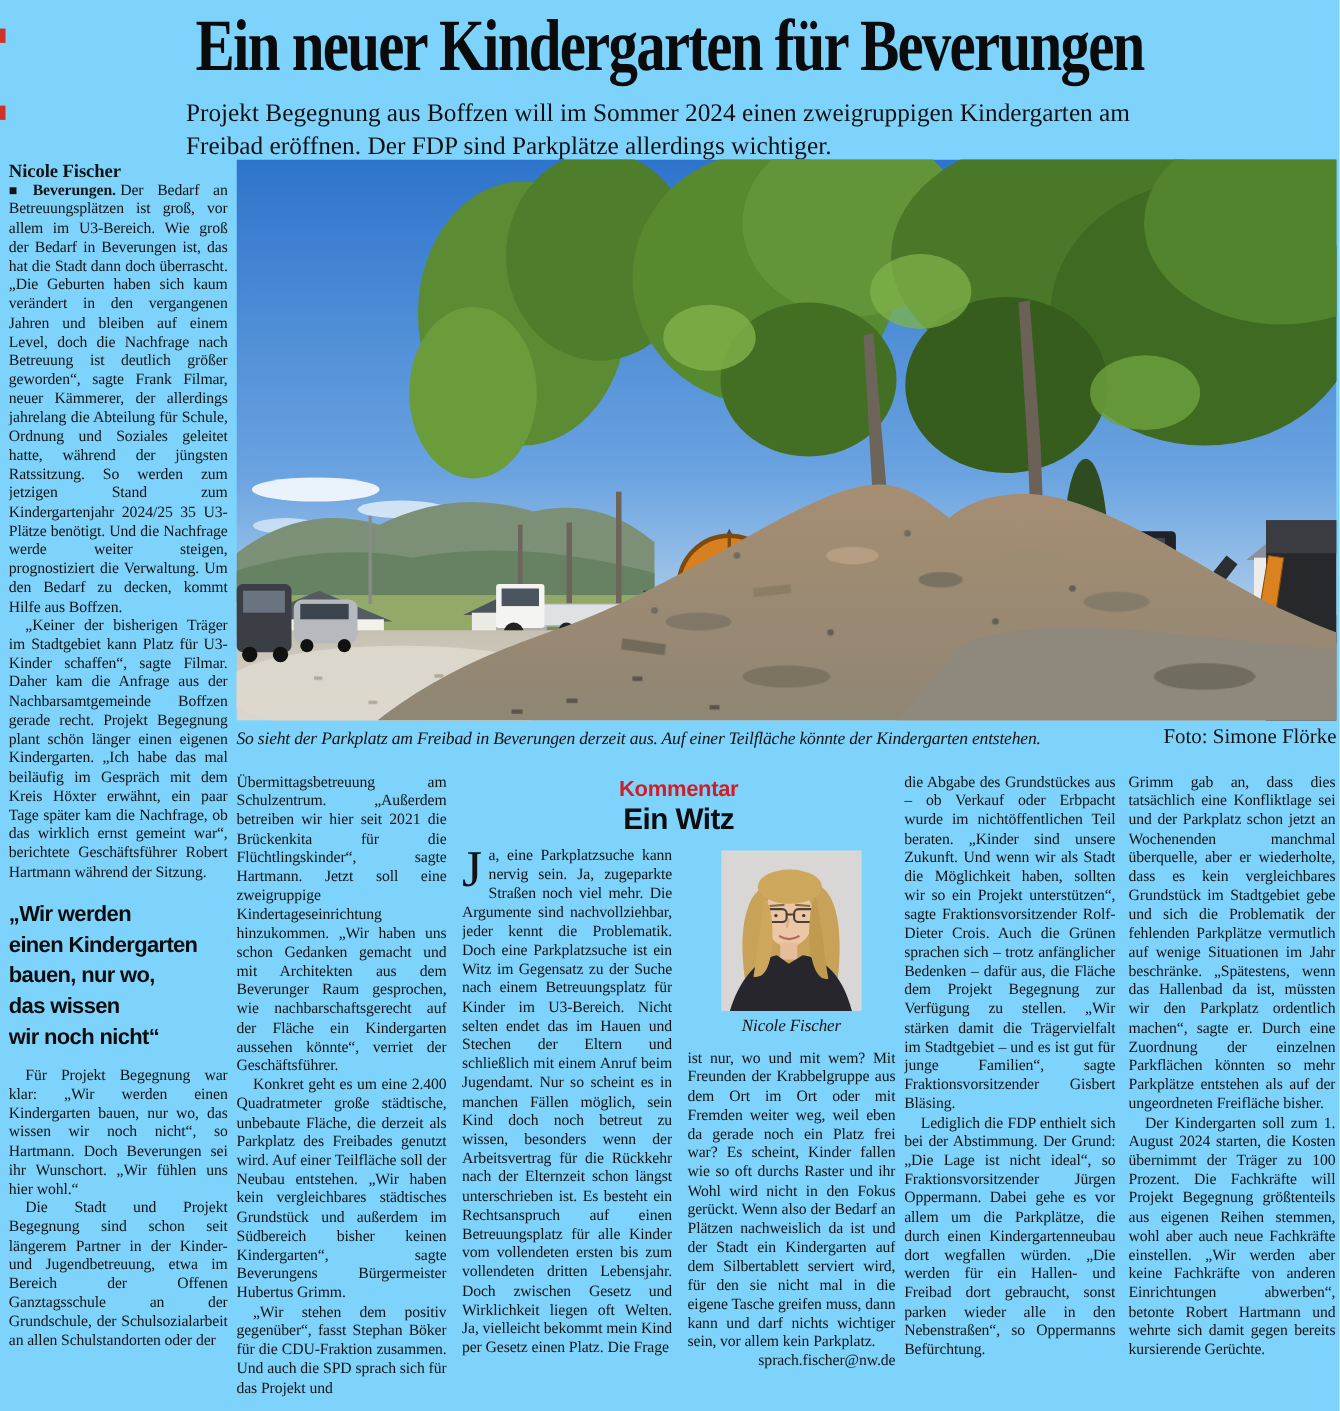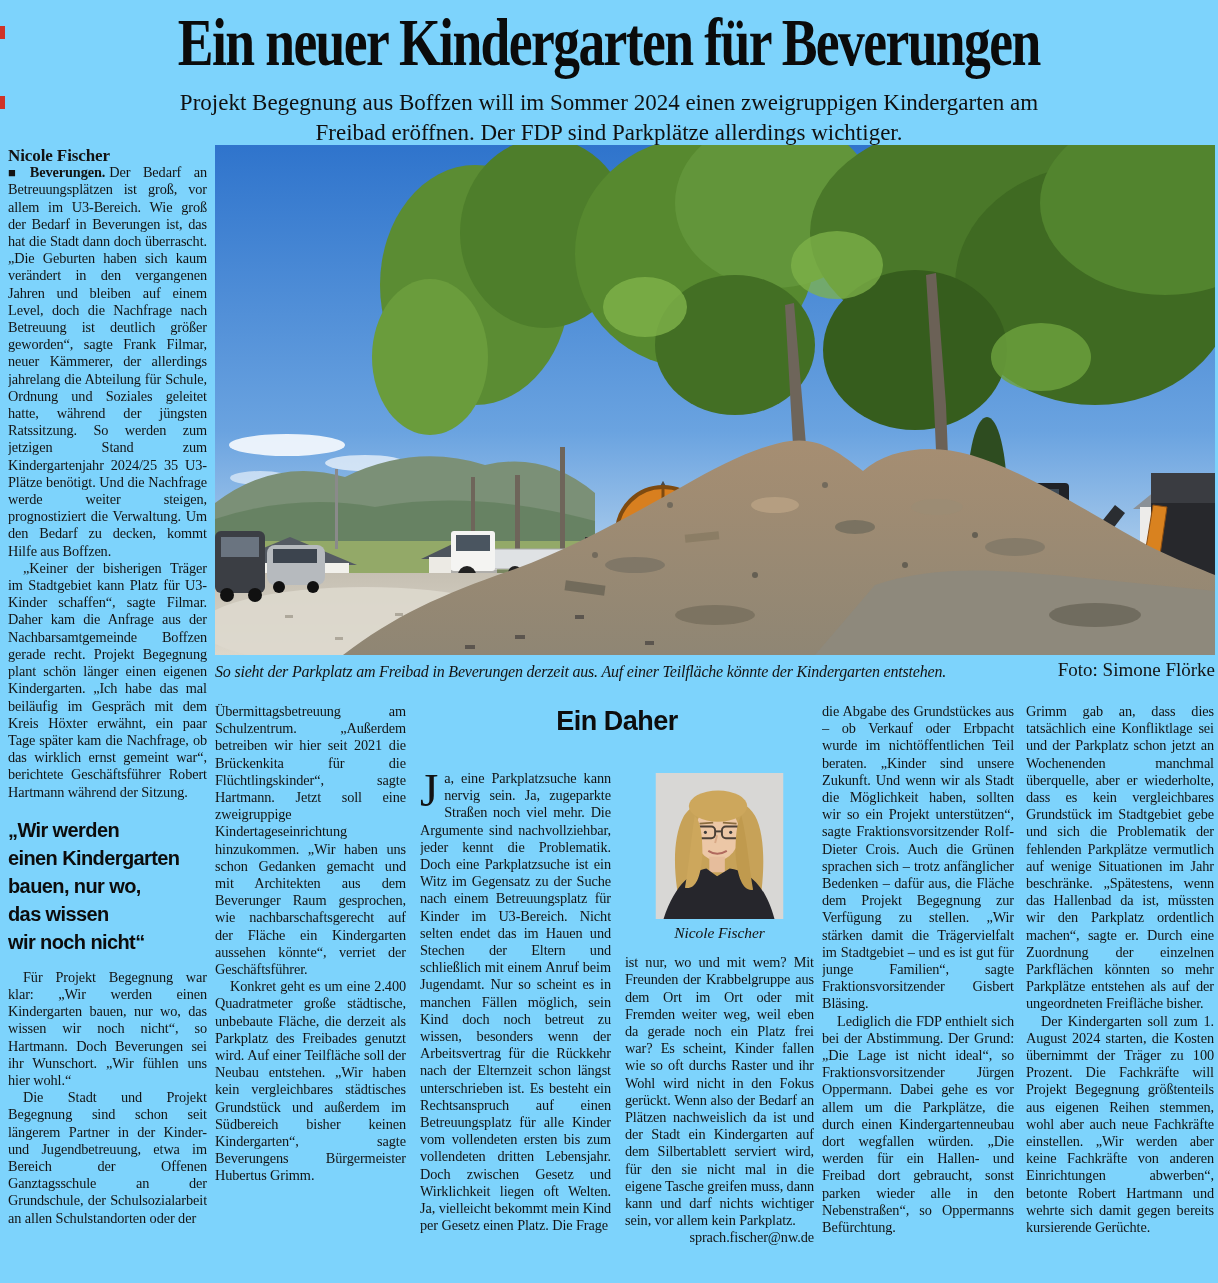--- a/index.html
+++ b/index.html
@@ -10,21 +10,21 @@
   .regmark { position:absolute; left:0; width:5px; height:13px; background:#cf3327; }
   .regmark.m1 { top:26px; }
   .regmark.m2 { top:96px; }
 
   .headline-wrap { position:absolute; left:0; top:2px; width:100%; text-align:center; }
   .headline-wrap .hl {
     display:inline-block; font-weight:bold; font-size:67px; line-height:80px;
     letter-spacing:-2px; white-space:nowrap; transform:scaleX(0.80);
     transform-origin:center; color:#0b0b0b;
   }
-  .subhead { position:absolute; left:169px; top:88px; width:880px; text-align:center;
+  .subhead { position:absolute; left:169px; top:88px; width:880px; 
     font-size:23px; line-height:30px; color:#101010; }
 
   .col { position:absolute; text-align:justify; font-size:14.3px; line-height:17.2px;
     letter-spacing:-0.1px; overflow:hidden; }
   .col p { margin:0; }
   .col p.indent { text-indent:15px; }
 
   .col1 { left:8px;    top:147px; width:199px; height:1130px; }
   .col2 { left:215px;  top:703px; width:191px; height:575px; }
   .col3 { left:420px;  top:770px; width:191px; height:508px; }
@@ -274,24 +274,26 @@
 bauen, nur wo,
 das wissen
 wir noch nicht“</div>
     <p class="indent">Für Projekt Begegnung war klar: „Wir werden einen Kindergarten bauen, nur wo, das wissen wir noch nicht“, so Hartmann. Doch Beverungen sei ihr Wunschort. „Wir fühlen uns hier wohl.“</p>
     <p class="indent">Die Stadt und Projekt Begegnung sind schon seit längerem Partner in der Kinder- und Jugendbetreuung, etwa im Bereich der Offenen Ganztagsschule an der Grundschule, der Schulsozialarbeit an allen Schulstandorten oder der</p>
   </div>
 
   <div class="col col2">
     <p>Übermittagsbetreuung am Schulzentrum. „Außerdem betreiben wir hier seit 2021 die Brückenkita für die Flüchtlingskinder“, sagte Hartmann. Jetzt soll eine zweigruppige Kindertageseinrichtung hinzukommen. „Wir haben uns schon Gedanken gemacht und mit Architekten aus dem Beverunger Raum gesprochen, wie nachbarschaftsgerecht auf der Fläche ein Kindergarten aussehen könnte“, verriet der Geschäftsführer.</p>
     <p class="indent">Konkret geht es um eine 2.400 Quadratmeter große städtische, unbebaute Fläche, die derzeit als Parkplatz des Freibades genutzt wird. Auf einer Teilfläche soll der Neubau entstehen. „Wir haben kein vergleichbares städtisches Grundstück und außerdem im Südbereich bisher keinen Kindergarten“, sagte Beverungens Bürgermeister Hubertus Grimm.</p>
+    <p class="indent">„Wir stehen dem positiv gegenüber“, fasst Stephan Böker für die CDU-Fraktion zusammen. Und auch die SPD sprach sich für das Projekt und</p>
   </div>
 
   <div class="kommentar-head">
-    <div class="ktitle">Ein Daher</div>
+    <div class="kicker">Kommentar</div>
+    <div class="ktitle">Ein Witz</div>
   </div>
 
   <div class="col col3">
     <p><span class="dropcap">J</span><span>a, eine Parkplatzsuche kann nervig sein. Ja, zugeparkte Straßen noch viel mehr. Die Argumente sind nachvollziehbar, jeder kennt die Problematik. Doch eine Parkplatzsuche ist ein Witz im Gegensatz zu der Suche nach einem Betreuungsplatz für Kinder im U3-Bereich. Nicht selten endet das im Hauen und Stechen der Eltern und schließlich mit einem Anruf beim Jugendamt. Nur so scheint es in manchen Fällen möglich, sein Kind doch noch betreut zu wissen, besonders wenn der Arbeitsvertrag für die Rückkehr nach der Elternzeit schon längst unterschrieben ist. Es besteht ein Rechtsanspruch auf einen Betreuungsplatz für alle Kinder vom vollendeten ersten bis zum vollendeten dritten Lebensjahr. Doch zwischen Gesetz und Wirklichkeit liegen oft Welten. Ja, vielleicht bekommt mein Kind per Gesetz einen Platz. Die Frage</span></p>
   </div>
 
   <div class="col col4">
     <div class="portrait">
       <svg width="131" height="146" viewBox="0 0 131 150">
         <rect x="0" y="0" width="131" height="150" fill="#d8d7d5"></rect>

